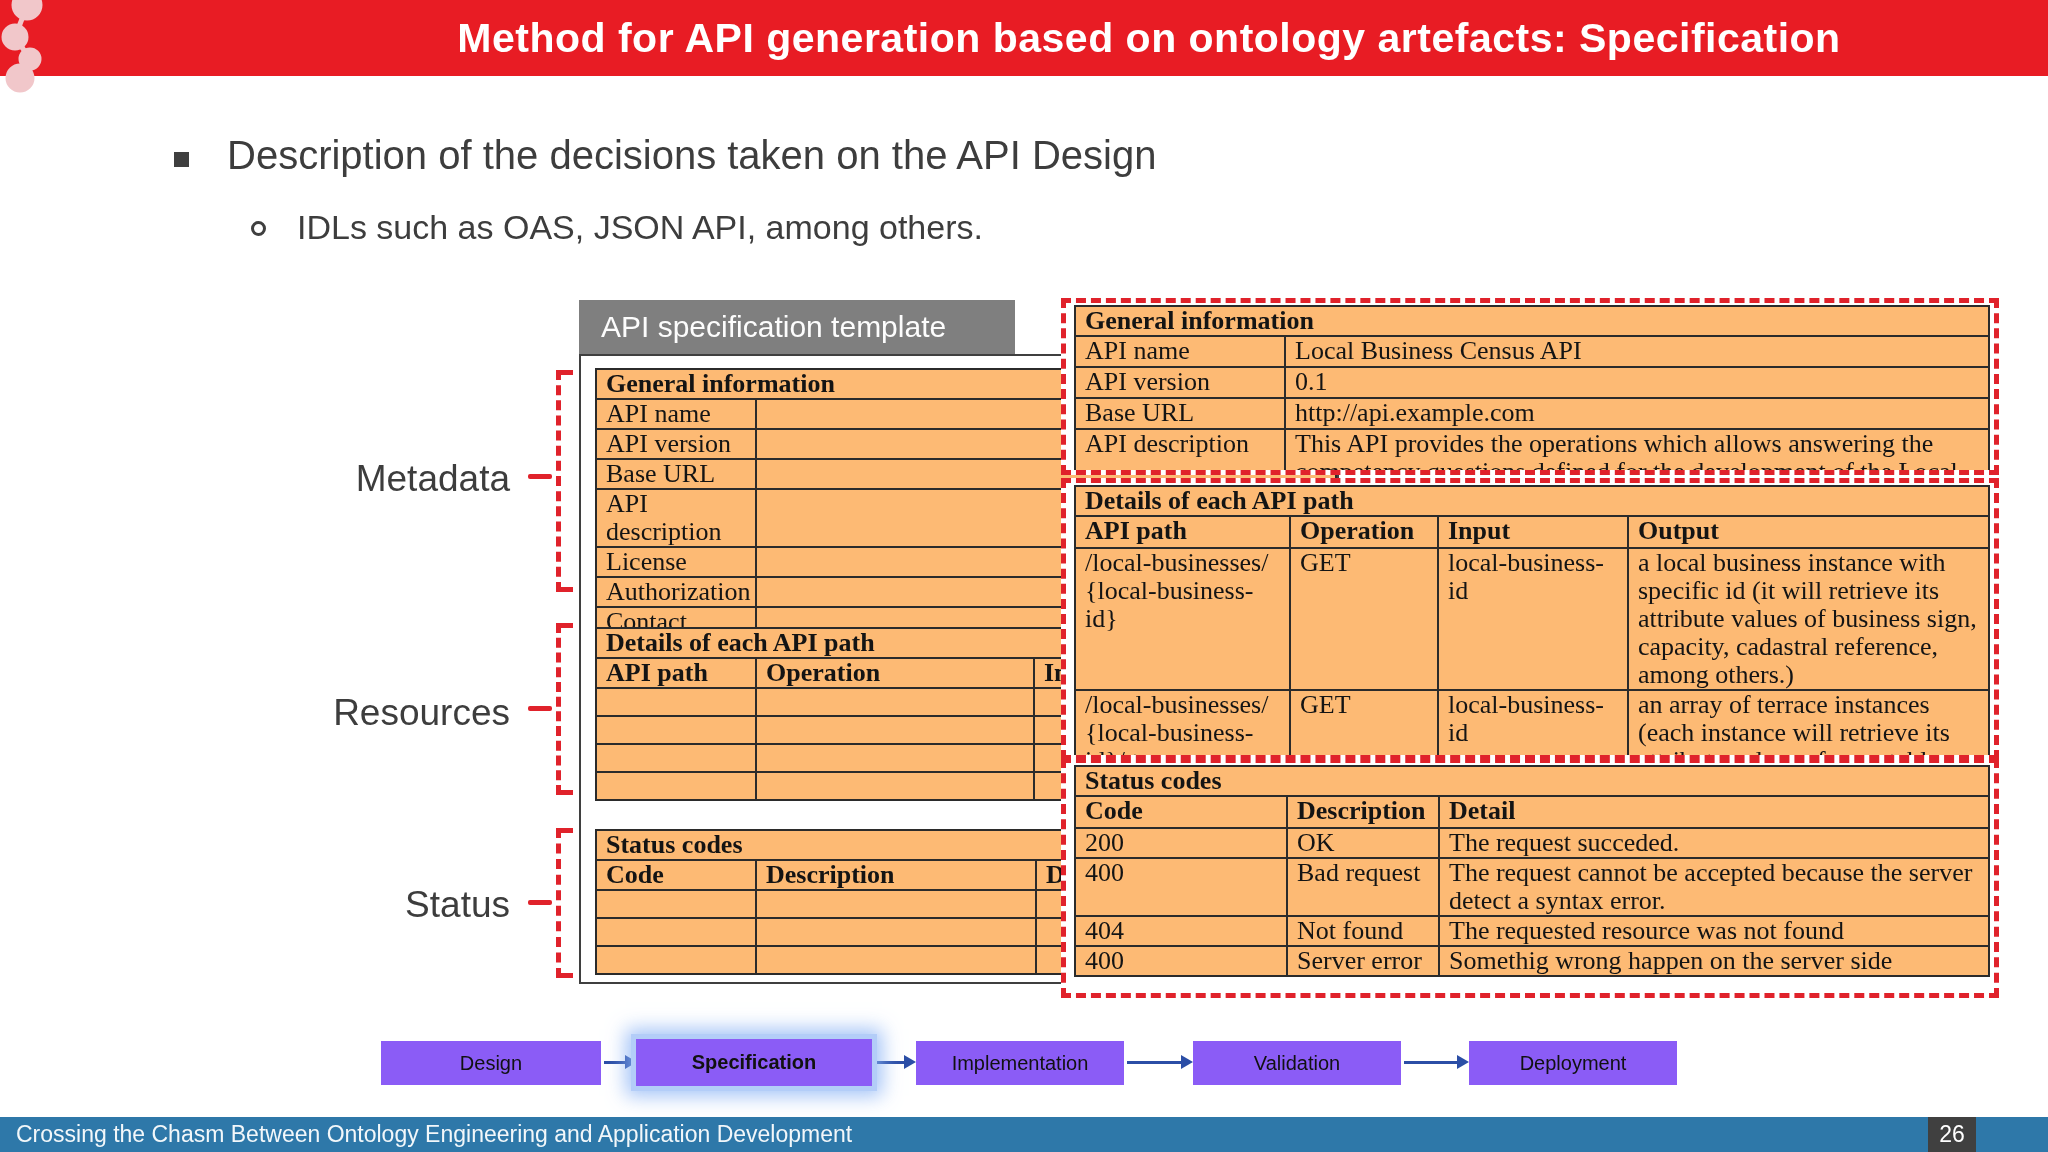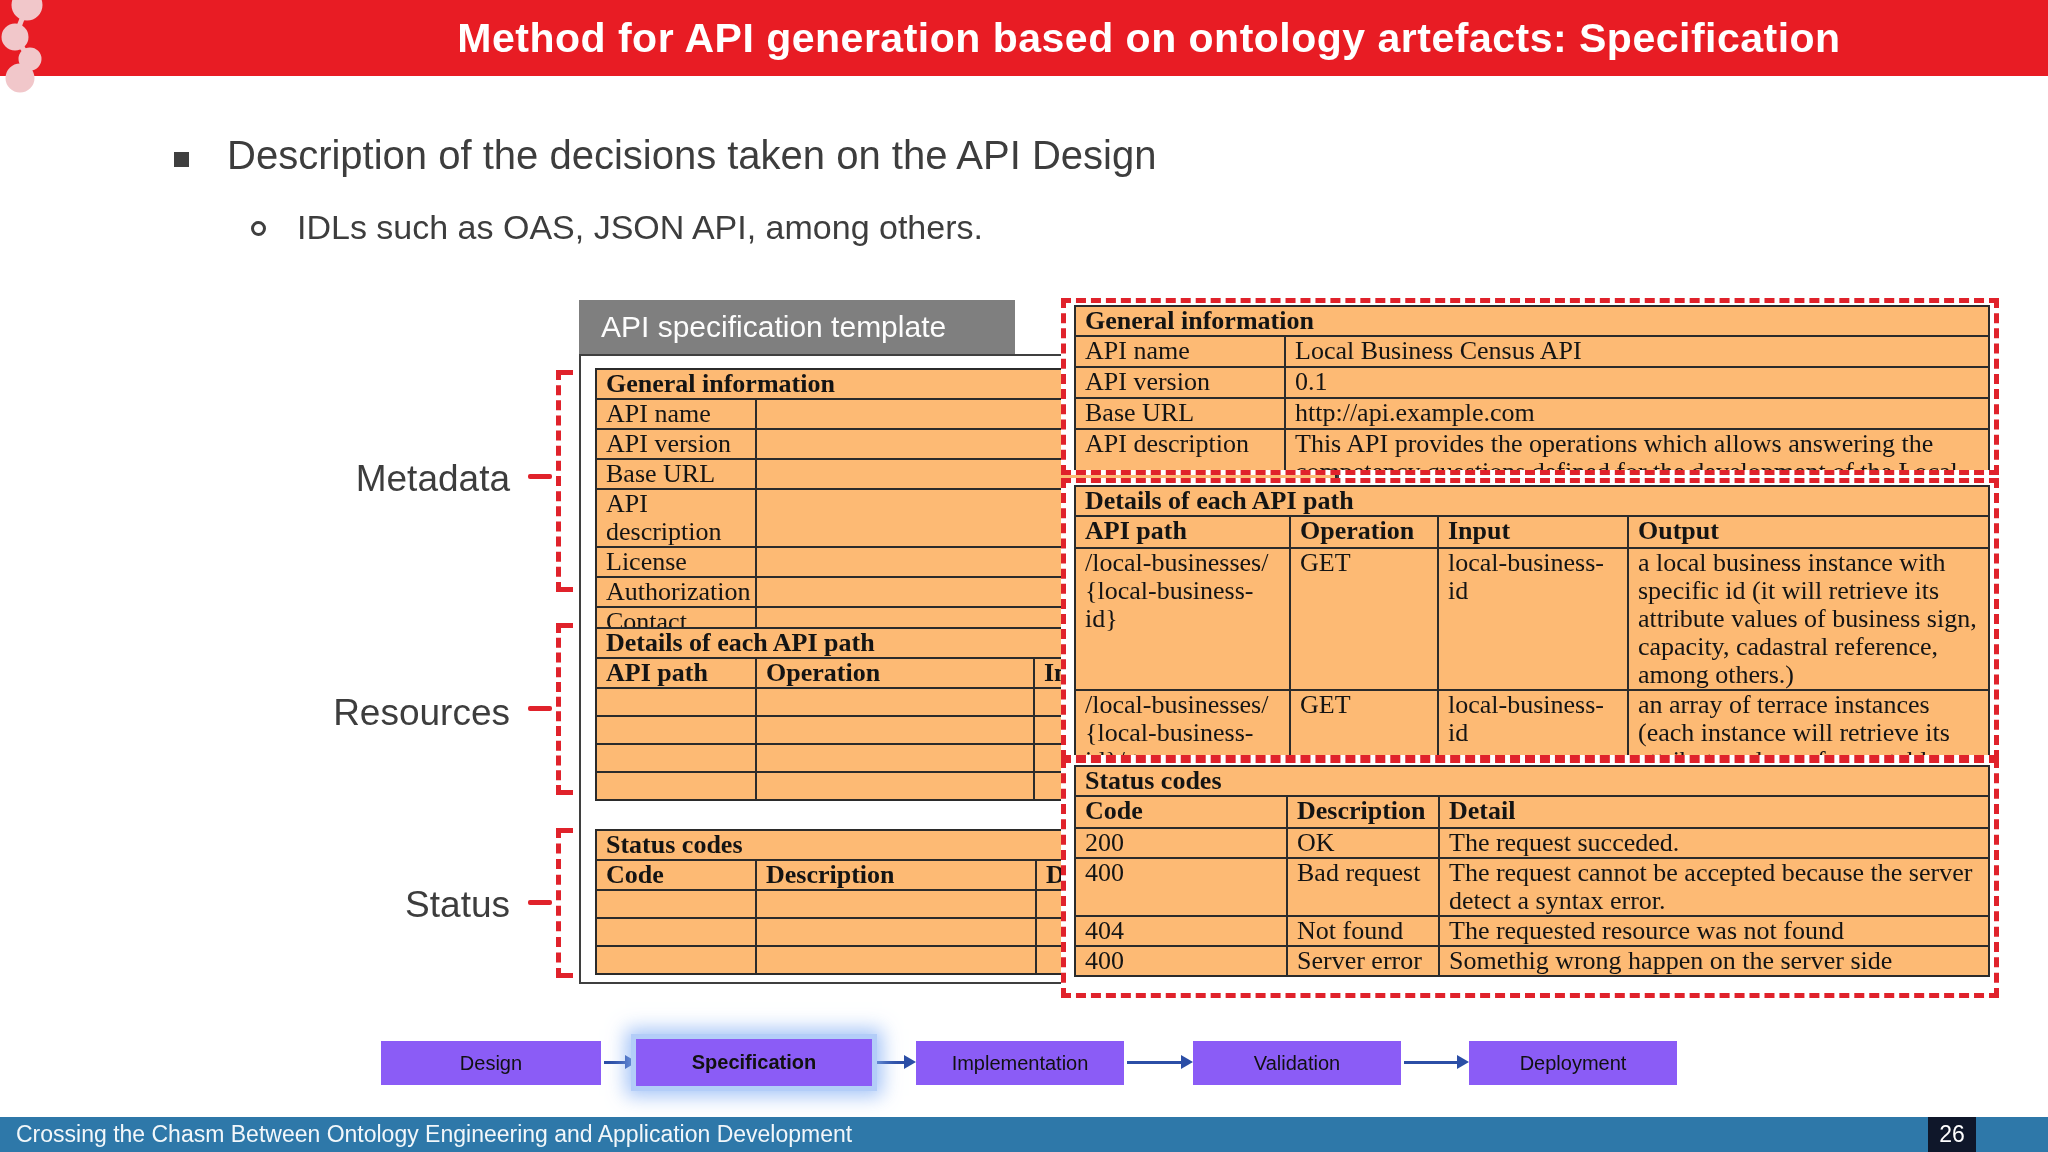--- a/index.html
+++ b/index.html
@@ -60,21 +60,21 @@
   .wf-spec { left:636px; width:236px; top:1039px; height:47px; font-weight:bold; box-shadow:0 0 0 5px #b3cdf8, 0 0 18px 10px rgba(140,180,245,.8); z-index:2; }
   .wf-impl { left:916px; width:208px; }
   .wf-valid { left:1193px; width:208px; }
   .wf-deploy { left:1469px; width:208px; }
   .wf-arrow { position:absolute; top:1061px; height:3px; background:#2b4ea6; z-index:1; }
   .wf-arrow::after { content:""; position:absolute; right:-11px; top:-6px; width:0; height:0; border-left:12px solid #2b4ea6; border-top:7px solid transparent; border-bottom:7px solid transparent; }
   .a1 { left:604px; width:22px; } .a2 { left:875px; width:30px; } .a3 { left:1127px; width:55px; } .a4 { left:1404px; width:54px; }
   
   .footer { position:absolute; left:0; top:1117px; width:2048px; height:43px; background:#2e78a9; z-index:4; }
   .footer-text { position:absolute; left:16px; top:0; height:35px; display:flex; align-items:center; color:#f2f7fa; font-size:23px; }
-  .footer-page { position:absolute; left:1928px; top:0; width:48px; height:35px; background:#0f172a; color:#fff; font-size:23px; display:flex; align-items:center; justify-content:center; }
+  .footer-page { position:absolute; left:1928px; top:0; width:48px; height:35px; background:#404040; color:#fff; font-size:23px; display:flex; align-items:center; justify-content:center; }
 </style>
 </head>
 <body>
 
 <div class="slide">
 
   <div class="hdr-bar"></div>
   <div class="hdr-title">Method for API generation based on ontology artefacts: Specification</div>
   <svg class="logo" width="62" height="102" viewBox="0 0 62 102">
     <g stroke="#f1c7ca" stroke-width="5" fill="#f1c7ca">

